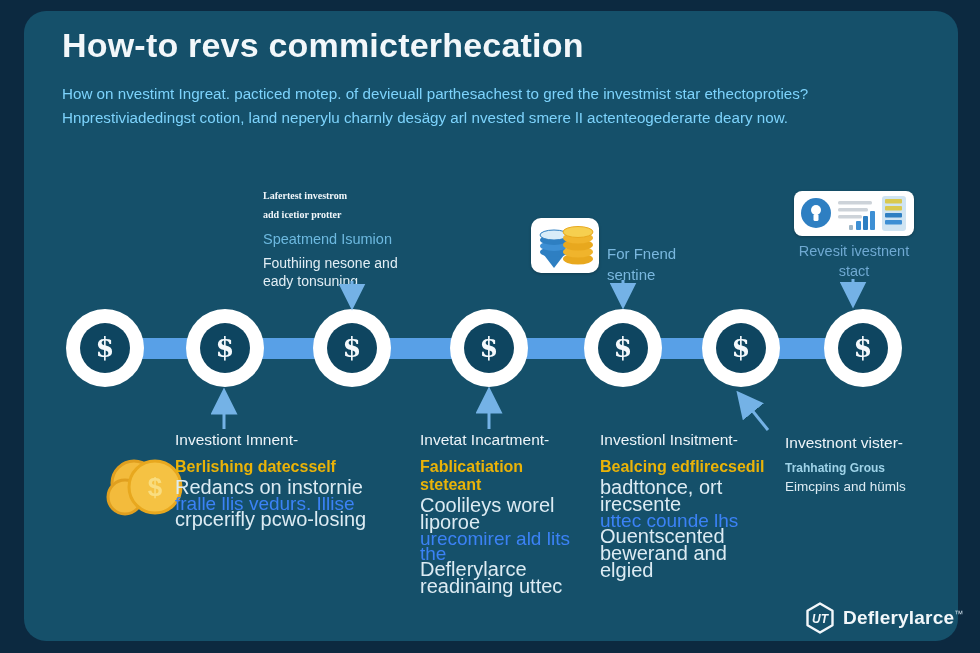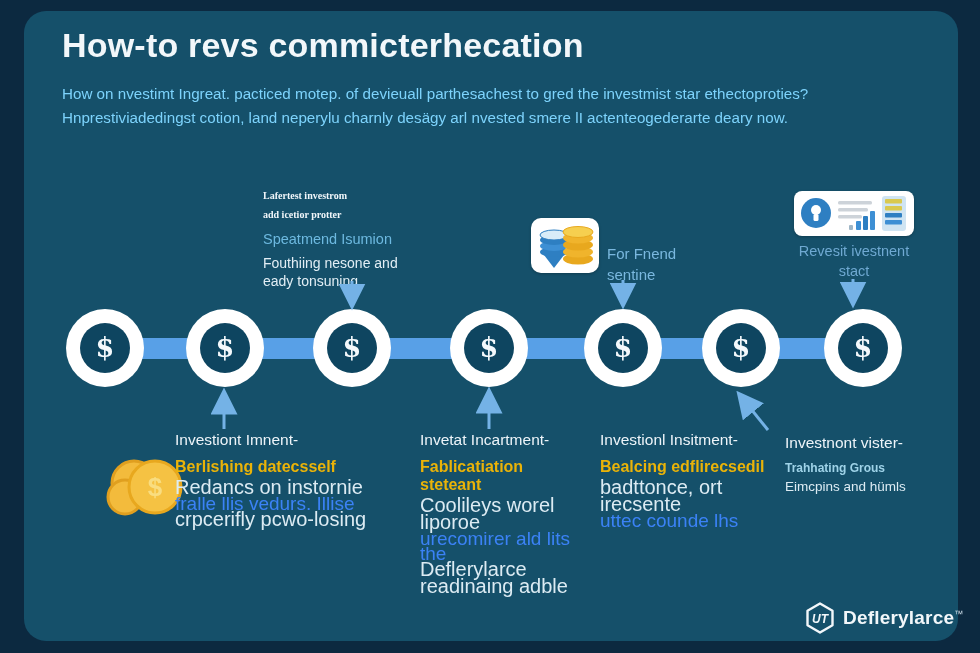--- a/index.html
+++ b/index.html
@@ -194,28 +194,29 @@
     <div class="bline">Redancs on instornie</div>
     <div class="bfaint">fralle llis vedurs. Illise</div>
     <div class="bline">crpcerifly pcwo-losing</div>
   </div>
 
   <div class="abs bblock b2">
     <div class="eyebrow">Invetat Incartment-</div>
     <div class="bhead">Fablicatiation steteant</div>
     <div class="bline">Coolileys worel liporoe</div>
     <div class="bfaint">urecomirer ald lits the</div>
-    <div class="bline">Deflerylarce readinaing adble</div>
+    <div class="bline">Deflerylarce readinaing uttec</div>
   </div>
 
   <div class="abs bblock b3">
     <div class="eyebrow">Investionl Insitment-</div>
     <div class="bhead">Bealcing edflirecsedil</div>
     <div class="bline">badttonce, ort irecsente</div>
     <div class="bfaint">uttec counde lhs</div>
+    <div class="bline">Ouentscented bewerand and elgied</div>
   </div>
 
   <div class="abs bblock b4">
     <div class="eyebrow">Investnont vister-</div>
     <div class="bhead">Trahhating Grous</div>
     <div class="bline">Eimcpins and hümls</div>
   </div>
 
   <div class="abs logo">
     <svg width="30" height="32" viewBox="0 0 30 32">

